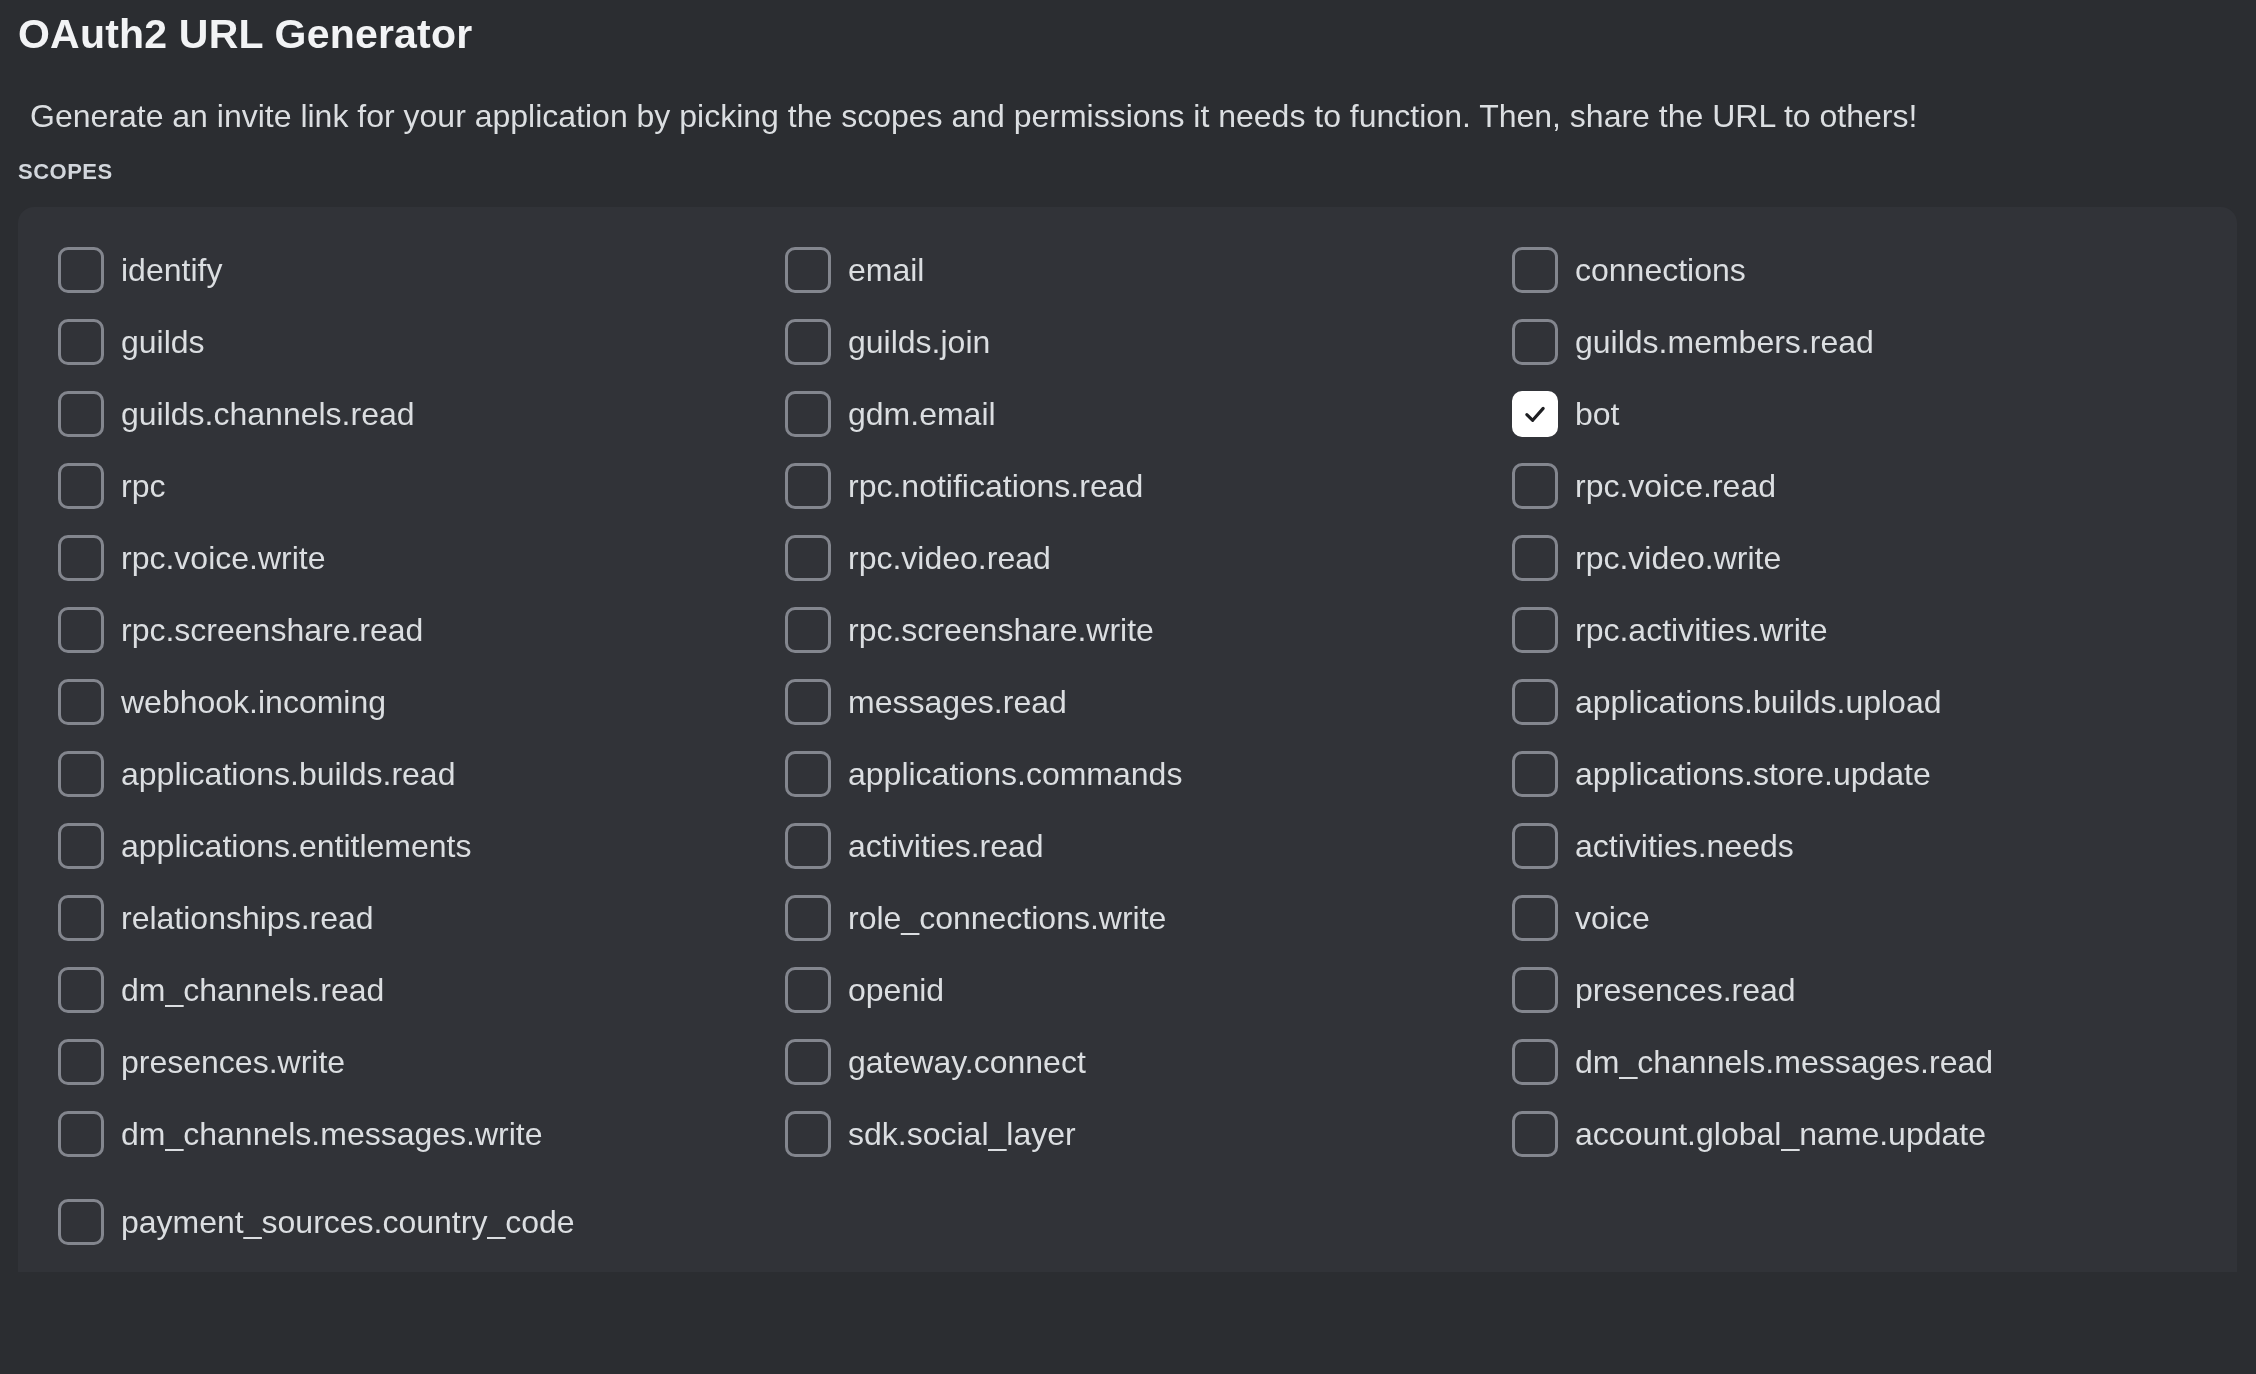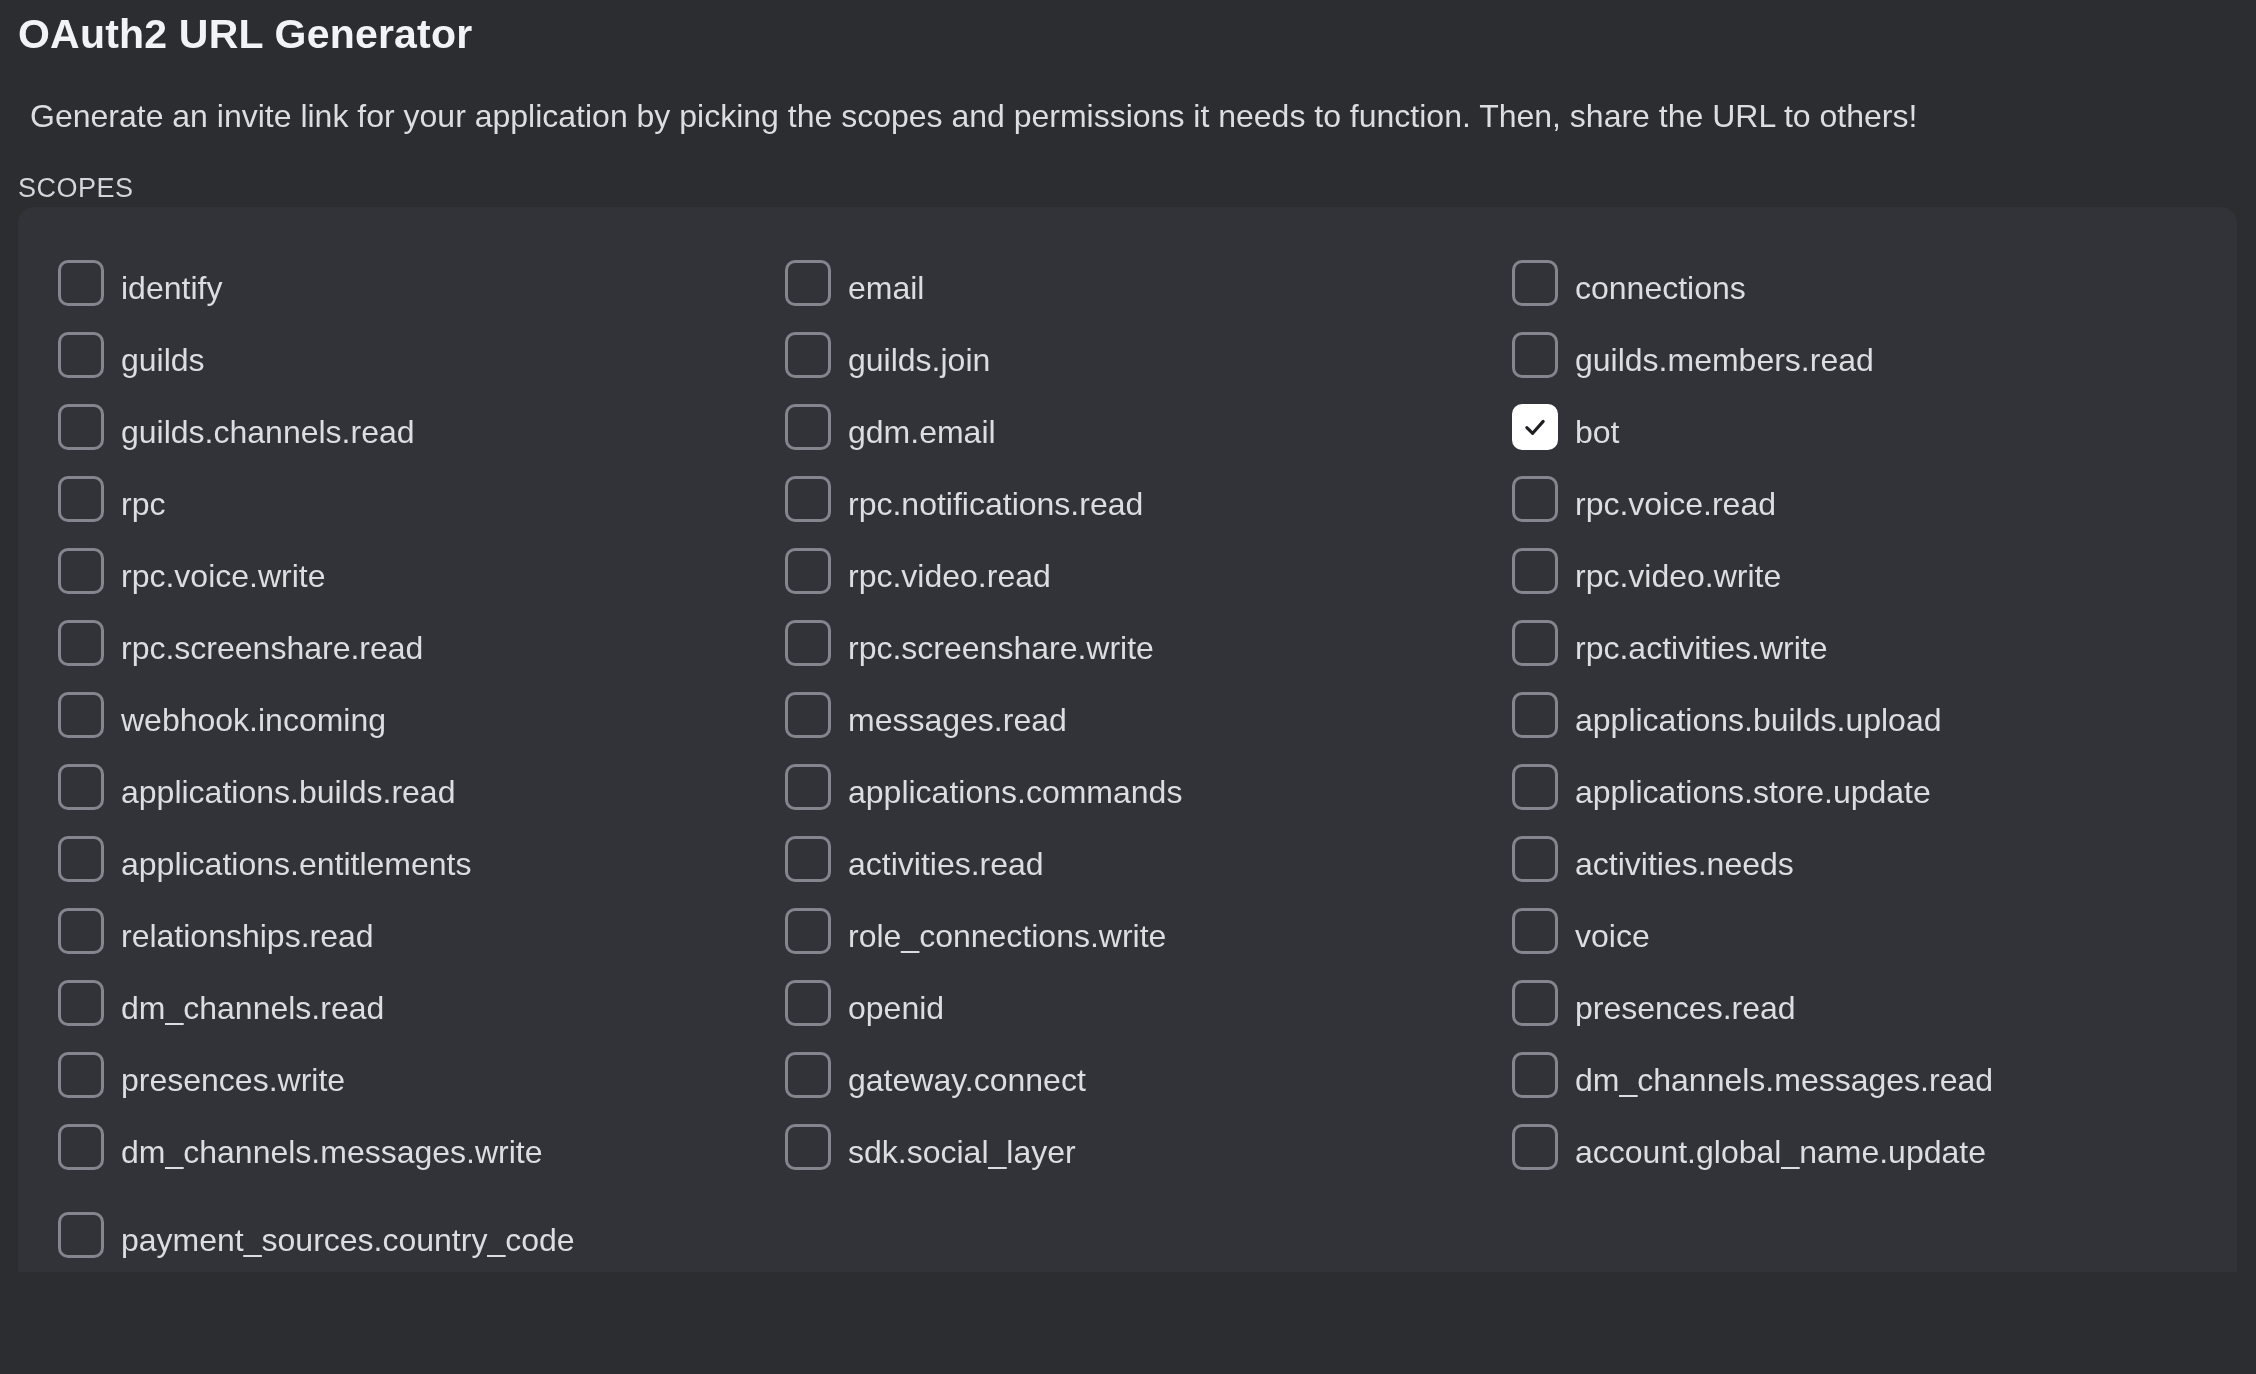--- a/index.html
+++ b/index.html
@@ -27,38 +27,38 @@
     letter-spacing:0.2px;
     color:var(--title-color);
   }
   .page-desc{
     position:absolute;left:18px;top:84px;
     margin:12px;
     font-size:32px;line-height:40px;font-weight:400;
     color:var(--text-color);
   }
   .scopes-eyebrow{
-    position:absolute;left:18px;top:176px;
-    font-size:27px;line-height:24px;font-weight:400;
+    position:absolute;left:18px;top:160px;
+    font-size:22px;line-height:24px;font-weight:700;
     letter-spacing:0.5px;
     color:var(--eyebrow-color);
   }
   .panel{
     position:absolute;left:18px;top:207px;
     width:2219px;height:1150px;
     background:var(--panel-bg);
     border-radius:16px;
     box-sizing:border-box;
     padding:27px 40px 0 40px;
   }
   .panel-inner{display:flex;}
   .scope-col{width:727px;flex:none;}
   .scope-row{
     height:72px;
-    display:flex;align-items:flex-end;
+    display:flex;align-items:center;
     cursor:pointer;
   }
   .scope-col:first-child .scope-row:last-child{margin-top:16px;}
   .checkbox{
     width:46px;height:46px;flex:none;
     box-sizing:border-box;
     border:3px solid var(--checkbox-border);
     border-radius:10px;
     margin-right:17px;
     background:transparent;

